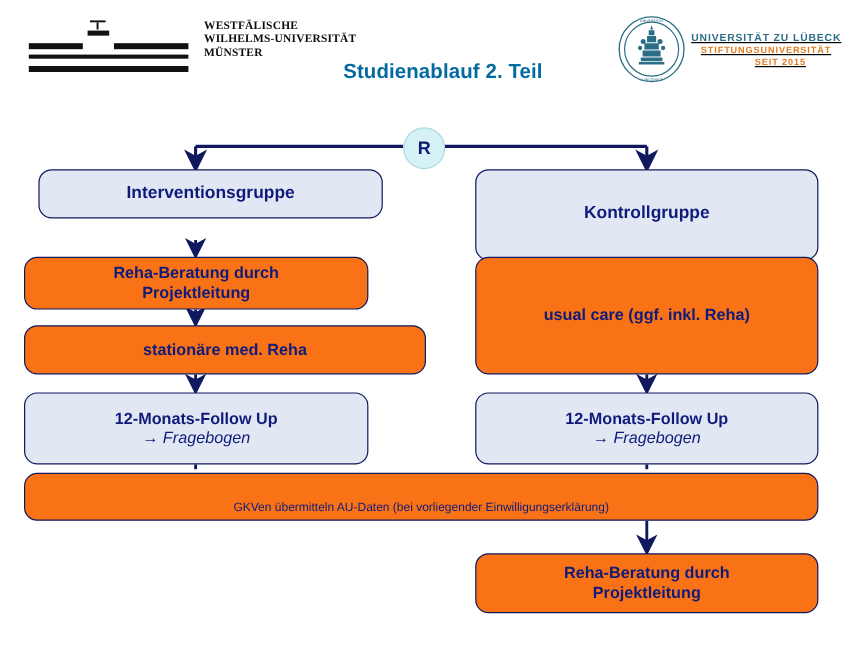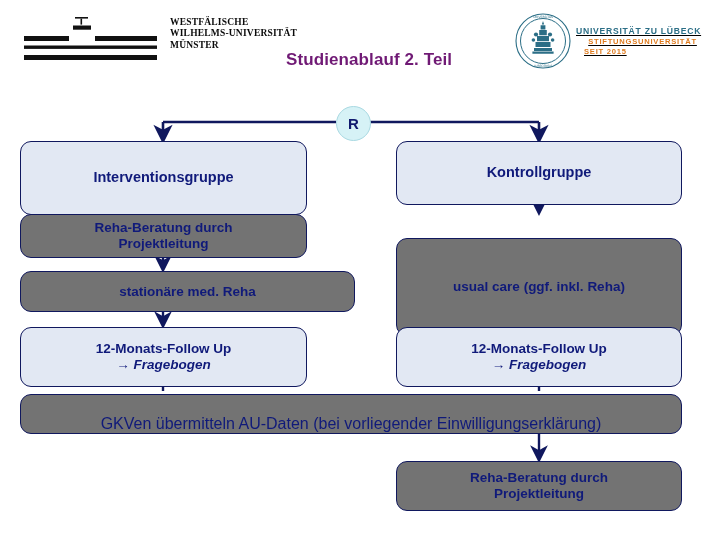--- a/index.html
+++ b/index.html
@@ -24,27 +24,27 @@
     font-size:9.5px;font-weight:bold;color:#0b0b0b;
     line-height:11.4px;letter-spacing:.2px;
     text-transform:uppercase;
   }
   .ms-text div{white-space:nowrap;}
 
   .logo-hl{position:absolute;left:514px;top:8px;width:200px;height:66px;}
   .hl-seal{position:absolute;left:0px;top:4px;width:58px;height:58px;}
   .hl-text{position:absolute;left:62px;top:18px;text-decoration:underline;}
   .hl-l1{font-size:8.6px;font-weight:bold;letter-spacing:.75px;color:#2b6e86;white-space:nowrap;}
-  .hl-l2{font-size:7.6px;font-weight:bold;letter-spacing:.75px;color:#e07b1e;white-space:nowrap;margin-top:1px;padding-left:8px;text-align:center;}
-  .hl-l3{font-size:7.6px;font-weight:bold;letter-spacing:.75px;color:#e07b1e;white-space:nowrap;margin-top:1px;padding-left:8px;}
+  .hl-l2{font-size:7.6px;font-weight:bold;letter-spacing:.75px;color:#e07b1e;white-space:nowrap;margin-top:1px;padding-left:8px;}
+  .hl-l3{font-size:7.6px;font-weight:bold;letter-spacing:.75px;color:#e07b1e;white-space:nowrap;margin-top:1px;padding-left:8px;margin-left:45px;}
 
   
   .title{
     position:absolute;left:286px;top:50px;
-    font-size:17px;font-weight:bold;color:#701a75;
+    font-size:17px;font-weight:bold;color:#0369a1;
     letter-spacing:.1px;white-space:nowrap;
   }
 
   
   .rnode{
     position:absolute;left:336px;top:106px;width:33px;height:33px;
     border-radius:50%;
     background:#d6f2f6;border:1px solid #a9d9e2;
     display:flex;align-items:center;justify-content:center;
     font-size:15px;font-weight:bold;color:#101a6e;
@@ -56,36 +56,36 @@
     position:absolute;box-sizing:border-box;
     border:1.6px solid #10185e;
     border-radius:11px;
     display:flex;align-items:center;justify-content:center;
     text-align:center;
     color:#101a7a;font-weight:bold;
     z-index:2;
   }
   .box .inner{line-height:1.18;padding:0 8px;}
   .fill-blue{background:#e2e8f3;}
-  .fill-white{background:#737373;}
+  .fill-white{background:#f97316;}
   .t16{font-size:14.5px;}
   .t14{font-size:13.5px;}
-  .ital{font-style:italic;font-weight:bold;}
-
-  
-  #box-intervention{left:20px;top:141px;width:287px;height:74px;}
-  #box-kontrolle{left:396px;top:141px;width:286px;height:64px;}
+  .ital{font-style:italic;font-weight:normal;}
+
+  
+  #box-intervention{left:32px;top:141px;width:287px;height:41px;}
+  #box-kontrolle{left:396px;top:141px;width:286px;height:76px;}
   #box-reha-beratung{left:20px;top:214px;width:287px;height:44px;}
   #box-stationaer{left:20px;top:271px;width:335px;height:41px;}
-  #box-usual-care{left:396px;top:214px;width:286px;height:98px;margin-top:24px;}
+  #box-usual-care{left:396px;top:214px;width:286px;height:98px;}
   #box-fu-left{left:20px;top:327px;width:287px;height:60px;}
   #box-fu-right{left:396px;top:327px;width:286px;height:60px;}
   #box-gkv{left:20px;top:394px;width:662px;height:40px;}
   #box-reha2{left:396px;top:461px;width:286px;height:50px;}
-  #box-gkv .inner{font-size:16px;font-weight:normal;margin-top:20px;}
+  #box-gkv .inner{font-size:10px;font-weight:normal;margin-top:20px;}
 </style>
 </head>
 <body>
 
 <div id="stage">
 
   <svg id="wires" viewBox="0 0 720 540">
     <defs>
       <marker id="ah" markerWidth="9" markerHeight="9" refX="4.2" refY="4.5" orient="auto">
         <path d="M0.6,0.8 L8,4.5 L0.6,8.2 L2.6,4.5 Z" fill="#10185e"></path>

